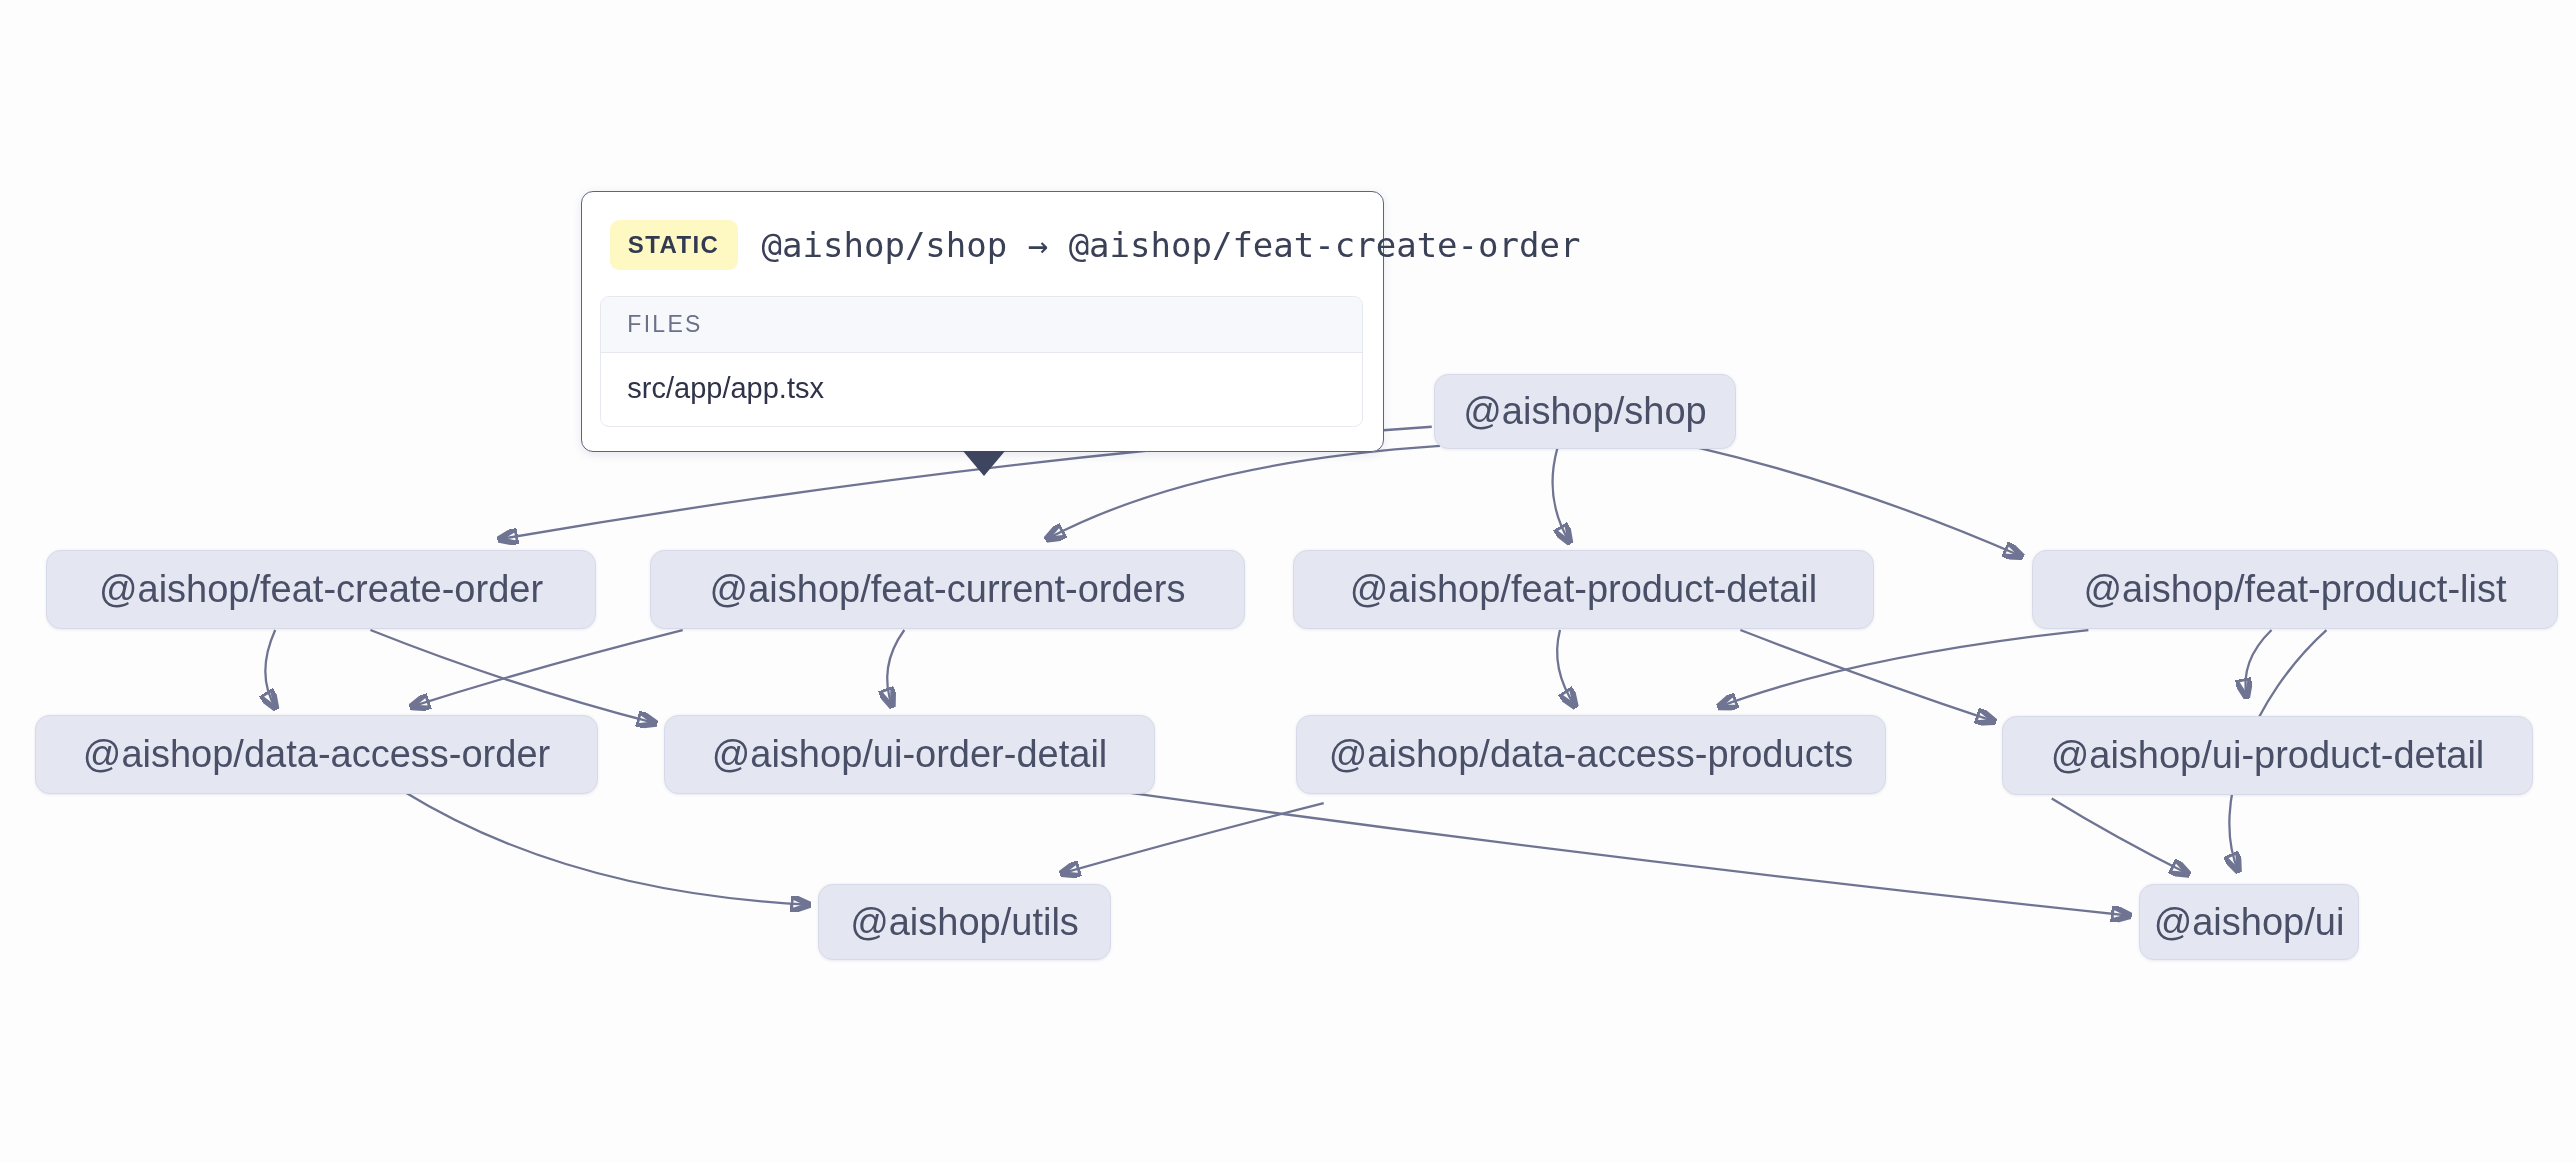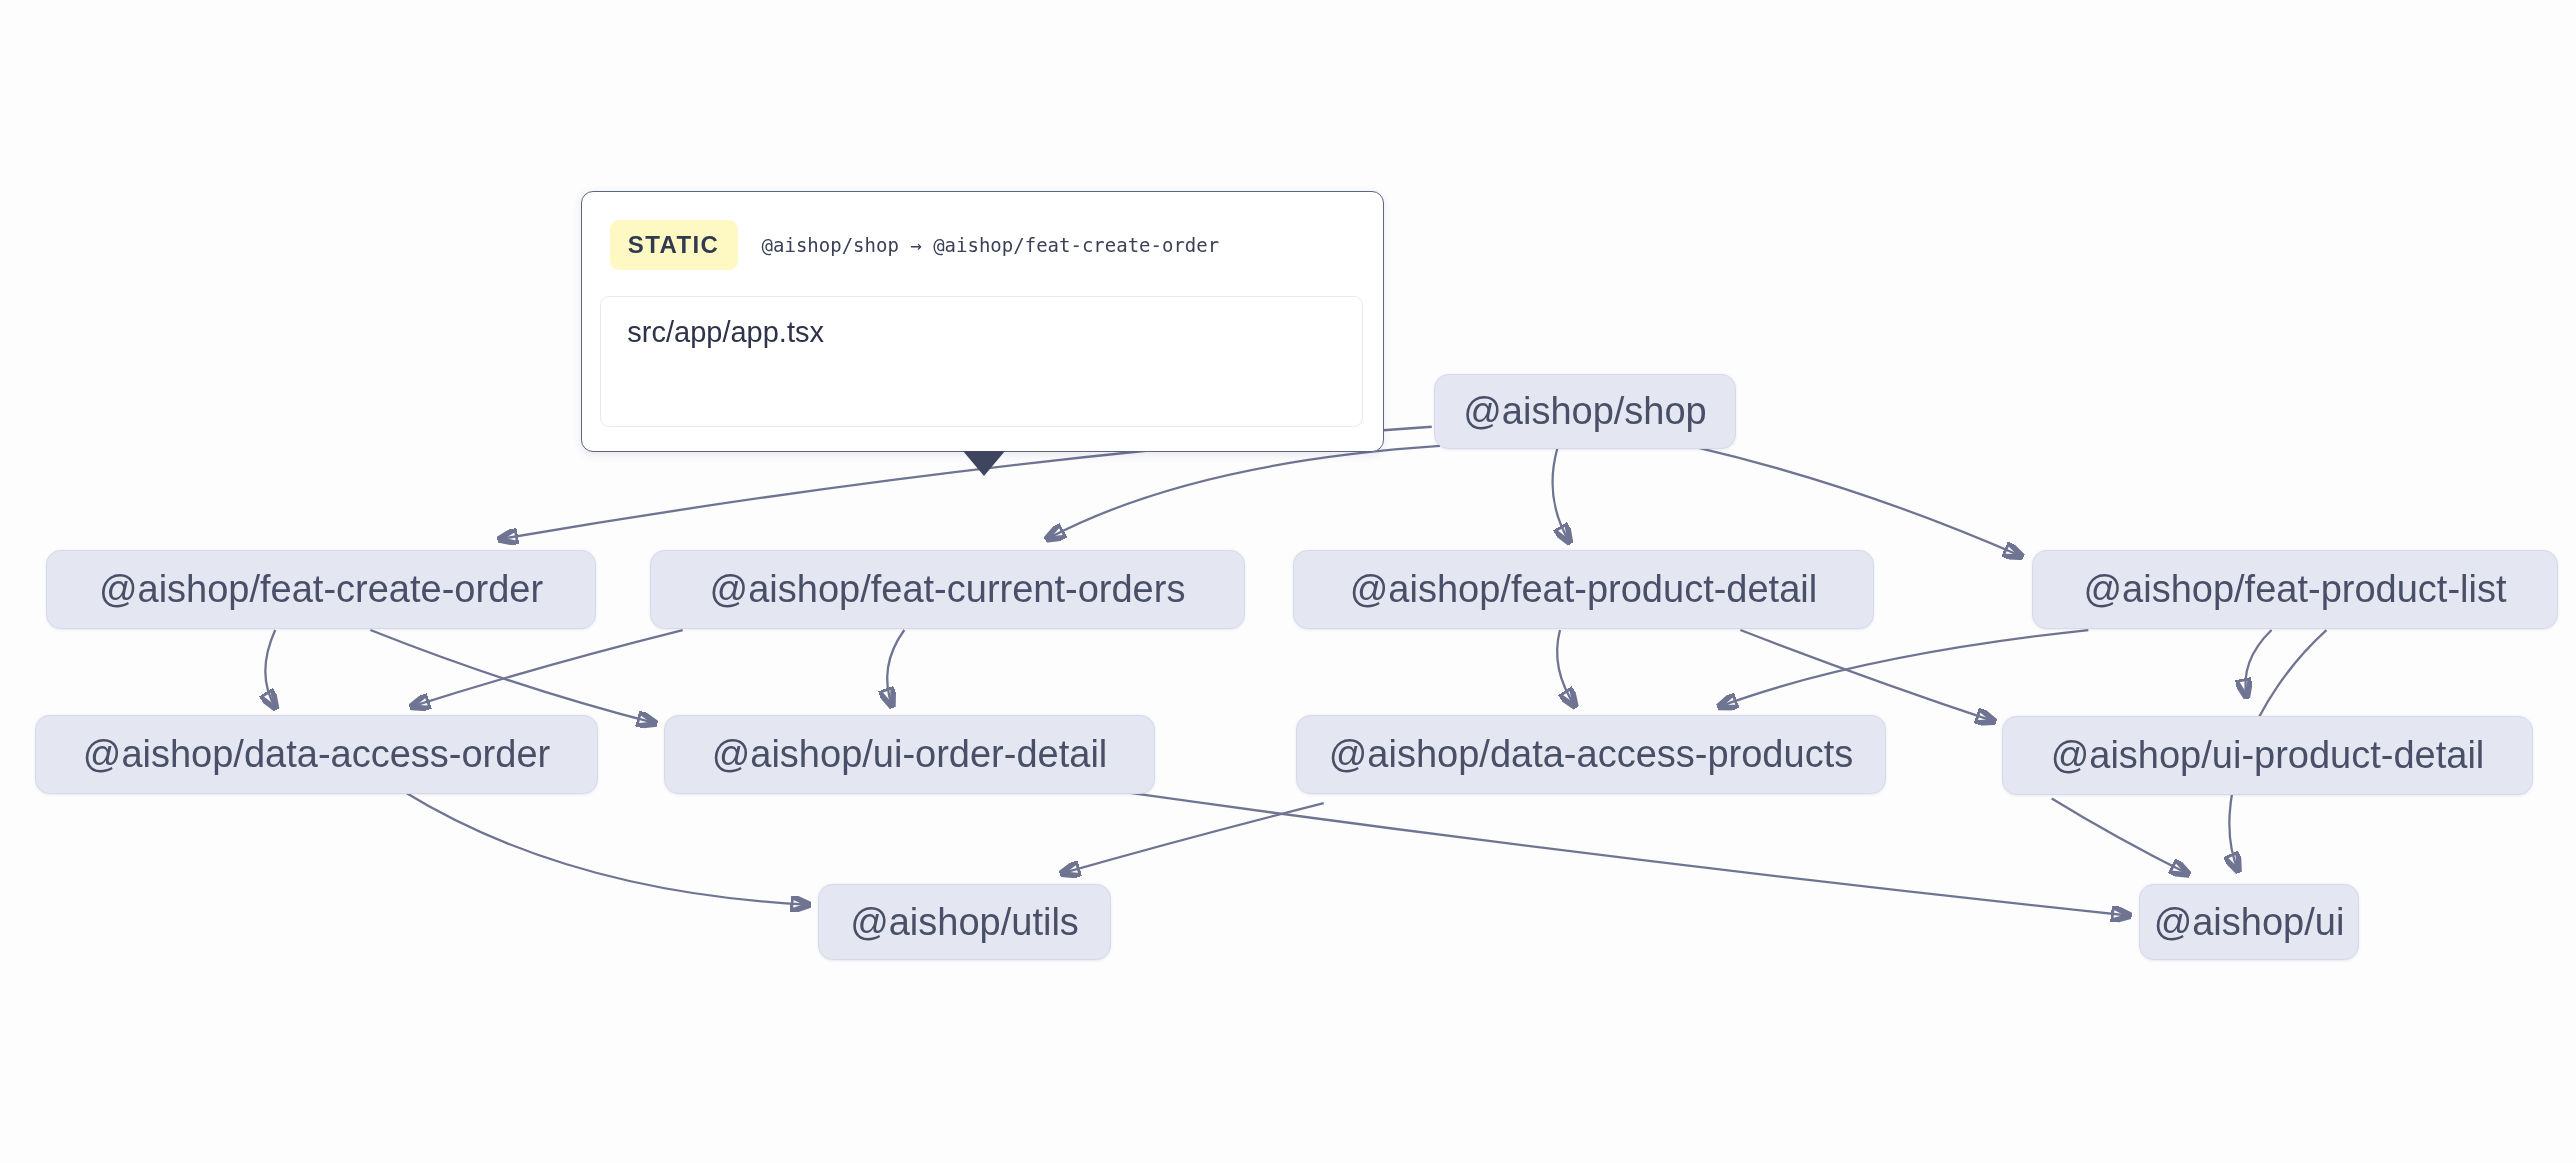--- a/index.html
+++ b/index.html
@@ -11,21 +11,21 @@
   .gnode{position:absolute;display:flex;align-items:center;justify-content:center;
          background:#e4e7f2;border:0.9px solid #d6dae8;border-radius:14.7px;
          box-shadow:0 0.9px 2.7px rgba(60,70,110,0.10);
          color:#494f66;font-size:38px;white-space:nowrap;box-sizing:border-box;}
   
   .tooltip{position:absolute;background:#ffffff;border:1.8px solid #5c6580;border-radius:12px;
            box-shadow:0 2.7px 9.2px rgba(40,50,80,0.10);box-sizing:border-box;}
   .tooltip-head{display:flex;align-items:center;gap:24px;padding:27.5px 27.5px 0 27.5px;}
   .tooltip-badge{background:#fef9c3;color:#323950;border-radius:9.2px;padding:13px 18.3px;
                  font-size:24px;font-weight:bold;letter-spacing:1.4px;line-height:1;}
-  .tooltip-edge-text{font-family:"DejaVu Sans Mono", monospace;font-size:19px;color:#3a4157;
+  .tooltip-edge-text{font-family:"DejaVu Sans Mono", monospace;font-size:34px;color:#3a4157;
                      white-space:nowrap;}
   .files-box{position:absolute;left:18.3px;right:20px;top:104px;height:131px;
              border:1.8px solid #e6e8f1;border-radius:9.2px;overflow:hidden;box-sizing:border-box;}
   .files-head{height:55px;background:#f7f8fc;border-bottom:0.9px solid #e6e8f1;
               display:flex;align-items:center;padding-left:26px;
               font-size:23px;color:#6a7188;letter-spacing:2.3px;}
   .files-row{height:71px;background:#ffffff;display:flex;align-items:center;padding-left:26px;
              font-size:29px;color:#2e3349;}
   .tooltip-caret{position:absolute;left:381px;top:259px;width:0;height:0;
                  border-left:21px solid transparent;border-right:21px solid transparent;
@@ -74,19 +74,20 @@
       <div class="gnode" style="left: 818px; top: 884px; width: 293px; height: 76px;">@aishop/utils</div>
       <div class="gnode" style="left: 2139px; top: 884px; width: 220px; height: 76px;">@aishop/ui</div>
     </div>
 
   <div class="tooltip" style="left: 581px; top: 191px; width: 803px; height: 261px;">
     <div class="tooltip-head">
       <span class="tooltip-badge">STATIC</span>
       <span class="tooltip-edge-text">@aishop/shop → @aishop/feat-create-order</span>
     </div>
     <div class="files-box">
+      <div class="files-head">FILES</div>
       <div class="files-row">src/app/app.tsx</div>
     </div>
     <div class="tooltip-caret"></div>
   </div>
 
 </div>
 
 
 </body></html>

